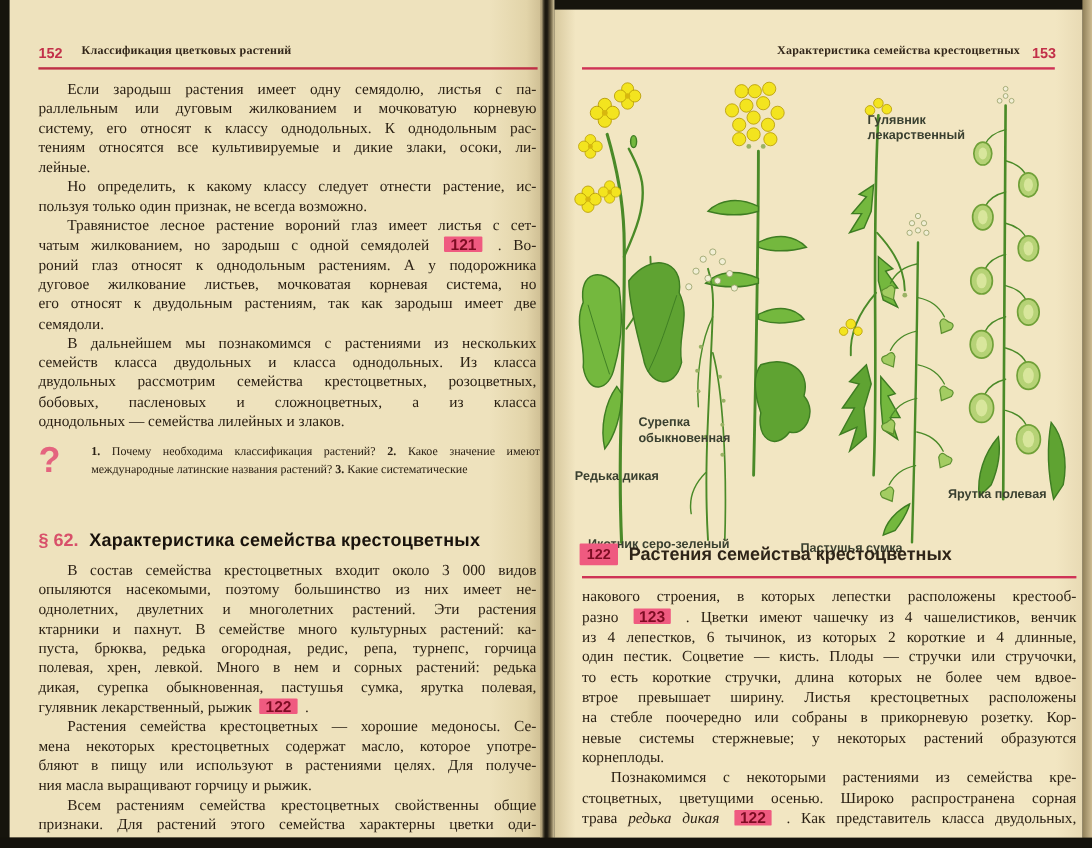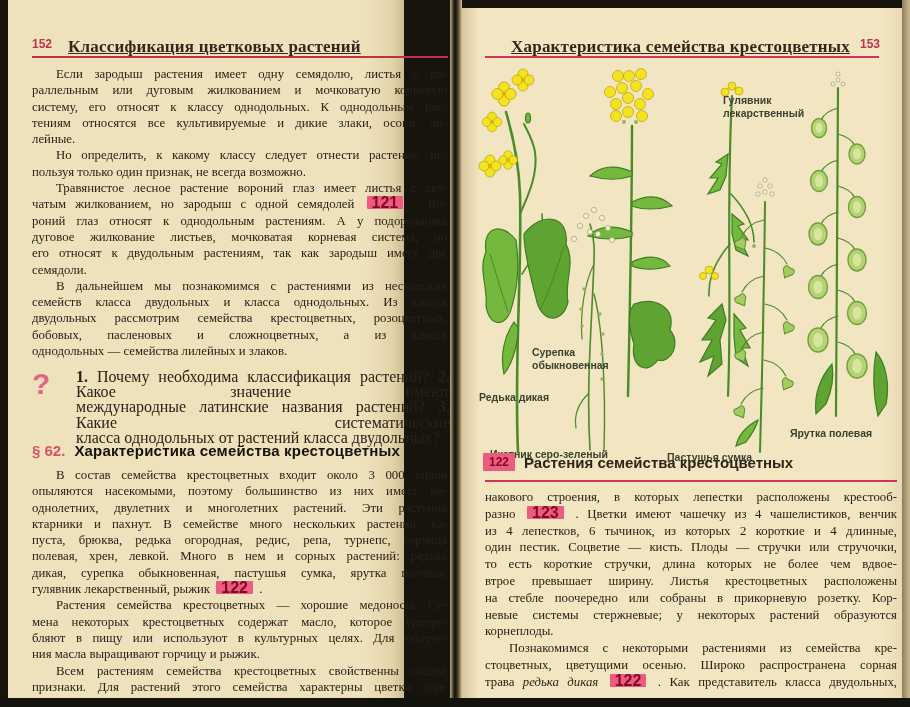--- a/index.html
+++ b/index.html
@@ -2,58 +2,58 @@
 <html lang="ru"><head>
 <meta charset="utf-8">
 <style>
   html,body { margin:0; padding:0; }
   body { background:#16140d; font-family:"Liberation Serif", serif; }
   .stage { position:relative; width:910px; height:707px; background:#16140d; overflow:hidden; }
 
   
   .page { position:absolute; top:0; }
   .page-left {
-    left:8px; width:396px; height:698px;
+    left:8px; width:444px; height:698px;
     background:linear-gradient(90deg,#eee2bd 0%,#eee2bd 90%,#e2d4a9 97%,#cdbd92 100%);
   }
   .page-right {
     left:462px; top:8px; width:440px; height:690px;
     background:linear-gradient(90deg,#d8c99e 0%,#f2e6c2 4%,#f2e6c2 95%,#e8dab4 100%);
   }
   .gutter { position:absolute; left:450px; top:0; width:12px; height:707px;
     background:linear-gradient(90deg,#bfae84 0%,#25211466 35%,#1b1810 50%,#6b5f42 75%,#d9caa2 100%); }
   .edge-right { position:absolute; left:902px; top:0; width:8px; height:707px;
     background:linear-gradient(90deg,#8f7f58,#cdbb92); }
   .edge-bottom { position:absolute; left:0; top:698px; width:910px; height:9px; background:#14120c; }
 
   
   .runhead { position:absolute; font-family:"Liberation Serif", serif; font-weight:bold;
-    font-size:17px; color:#33271a; letter-spacing:.2px; white-space:nowrap;text-decoration:underline; }
+    font-size:10px; color:#33271a; letter-spacing:.2px; white-space:nowrap; }
   .pgnum { font-family:"Liberation Sans", sans-serif; font-weight:bold; font-size:12px; color:#c23049; }
   .hrule { position:absolute; height:2px; background:#bf2f46; }
 
   
   .textblock { position:absolute; left:24px; width:415px; color:#2b2115;
     font-size:12.8px; line-height:16.3px; }
   .page-right .textblock { left:23px; width:412px; line-height:16.8px; }
   .para .line { text-align:justify; text-align-last:justify; }
   .para .line:last-child { text-align-last:left; }
   .para.cont .line:last-child { text-align-last:justify; }
   .para .line:first-child { text-indent:24px; }
   .para.noindent .line:first-child { text-indent:0; }
 
   .badge { display:inline-block; background:#ef5a80; color:#7d0c22;
-    font-family:"Liberation Sans", sans-serif; font-weight:bold; font-size:16px;
+    font-family:"Liberation Sans", sans-serif; font-weight:bold; font-size:13px;
     line-height:13px; padding:0 5px; margin:0 3px; border-radius:1px; }
 
   
   .qblock { position:absolute; left:24px; width:418px; display:flex; }
   .qmark { width:44px; flex:0 0 44px; font-family:"Liberation Sans", sans-serif;
     font-weight:bold; font-size:30px; line-height:30px; color:#e4647f; }
-  .qtext { flex:1; font-size:16px; line-height:15.2px; color:#2b2115; }
+  .qtext { flex:1; font-size:10px; line-height:15.2px; color:#2b2115; }
   .qtext .line:first-child { text-indent:0; }
 
   
   .sechead { position:absolute; left:24px; width:418px; white-space:nowrap; }
   .sec-num { font-family:"Liberation Sans", sans-serif; font-weight:bold; font-size:15px; color:#d8506a; }
   .sec-title { font-family:"Liberation Sans", sans-serif; font-weight:bold; font-size:15px;
     color:#18120c; margin-left:9px; letter-spacing:.2px; }
 
   
   .figure { position:absolute; left:16px; top:56px; width:424px; height:390px; }
@@ -114,43 +114,42 @@
           <div class="line">бобовых, пасленовых и сложноцветных, а из класса</div>
           <div class="line">однодольных — семейства лилейных и злаков.</div>
         </div>
     </div>
 
     <div class="qblock" style="top:369px;">
       <div class="qmark">?</div>
       <div class="para qtext noindent">
           <div class="line"><b>1.</b> Почему необходима классификация растений? <b>2.</b> Какое значение имеют</div>
           <div class="line">международные латинские названия растений? <b>3.</b> Какие систематические</div>
-          <div class="line">класса однодольных от растений класса двудольных?</div>
         </div>
     </div>
 
     <div class="sechead" style="top:442px;">
       <span class="sec-num">§ 62.</span><span class="sec-title">Характеристика семейства крестоцветных</span>
     </div>
 
     <div class="textblock" style="top:467px;">
       <div class="para">
           <div class="line">В состав семейства крестоцветных входит около 3 000 видов</div>
           <div class="line">опыляются насекомыми, поэтому большинство из них имеет не-</div>
           <div class="line">однолетних, двулетних и многолетних растений. Эти растения</div>
-          <div class="line">ктарники и пахнут. В семействе много нескольких растений: ка-</div>
+          <div class="line">ктарники и пахнут. В семействе много культурных растений: ка-</div>
           <div class="line">пуста, брюква, редька огородная, редис, репа, турнепс, горчица</div>
           <div class="line">полевая, хрен, левкой. Много в нем и сорных растений: редька</div>
           <div class="line">дикая, сурепка обыкновенная, пастушья сумка, ярутка полевая,</div>
           <div class="line">гулявник лекарственный, рыжик <span class="badge">122</span> .</div>
         </div>
       <div class="para">
           <div class="line">Растения семейства крестоцветных — хорошие медоносы. Се-</div>
           <div class="line">мена некоторых крестоцветных содержат масло, которое употре-</div>
-          <div class="line">бляют в пищу или используют в культурных целях. Для получе-</div>
+          <div class="line">бляют в пищу или используют в растениями целях. Для получе-</div>
           <div class="line">ния масла выращивают горчицу и рыжик.</div>
         </div>
       <div class="para cont">
           <div class="line">Всем растениям семейства крестоцветных свойственны общие</div>
           <div class="line">признаки. Для растений этого семейства характерны цветки оди-</div>
         </div>
     </div>
   </div>
 
   <div class="gutter"></div>
@@ -324,21 +323,21 @@
         </g>
       </svg>
 
       <div class="plant-label" style="left:245px;top:20px;">Гулявник
 лекарственный</div>
       <div class="plant-label" style="left:54px;top:272px;">Сурепка
 обыкновенная</div>
       <div class="plant-label" style="left:1px;top:317px;">Редька дикая</div>
       <div class="plant-label" style="left:12px;top:374px;">Икотник серо-зеленый</div>
       <div class="plant-label" style="left:189px;top:377px;">Пастушья сумка</div>
-      <div class="plant-label" style="left:312px;top:353px;">Ярутка полевая</div>
+      <div class="plant-label" style="left:312px;top:332px;">Ярутка полевая</div>
     </div>
 
     <div class="fig-caption">
       <span class="badge badge-lg">122</span>
       <span class="cap-text">Растения семейства крестоцветных</span>
     </div>
     <div class="hrule fig-rule"></div>
 
     <div class="textblock" style="top:481px;">
       <div class="para noindent">

